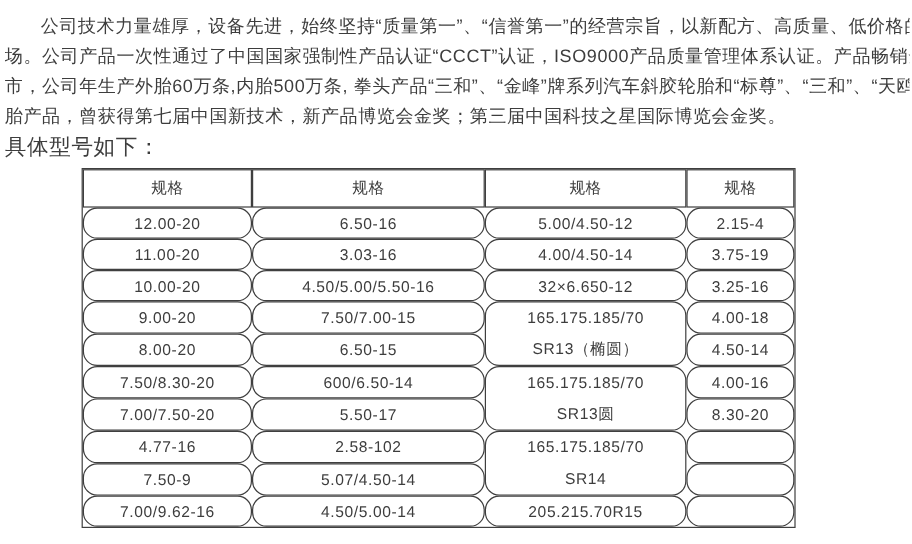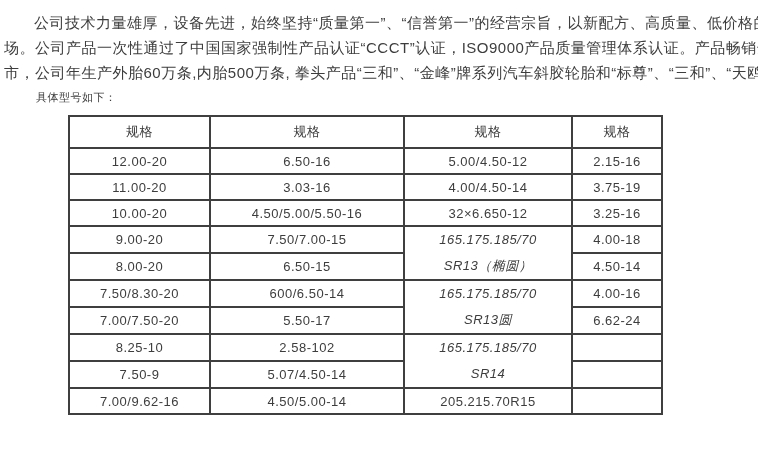--- a/index.html
+++ b/index.html
@@ -23,25 +23,24 @@
   }
   .para .line {
     white-space: nowrap;
     overflow: hidden;
     letter-spacing: 0.5px;
   }
   .para .line.first {
     text-indent: 2em;
   }
   .subtitle {
-    font-size: 11px;
+    font-size: 18px;
     line-height: 25px;
     white-space: nowrap;
     letter-spacing: 0.5px;
-    margin-left: 32px;
   }
   table.spec-table {
     margin: 5px 0 0 64px;
     border-collapse: separate;
     border-spacing: 0;
     border: 1px solid #3f3f3f;
     table-layout: fixed;
   }
   table.spec-table th,
   table.spec-table td {
@@ -49,35 +48,35 @@
     text-align: center;
     vertical-align: middle;
     font-size: 13px;
     font-weight: normal;
     padding: 0;
     letter-spacing: 0.5px;
     overflow: hidden;
     white-space: nowrap;
   }
   table.spec-table th { height: 30px; }
-  table.spec-table td { height: 24px; }
+  table.spec-table td { height: 24px; border-radius: 12px; }
   .cell-line {
     line-height: 26px;
     white-space: nowrap;
-    font-style: italic;
   }
 </style>
 </head>
 <body>
 
 <div class="doc">
   <div class="para">
     <div class="line first">公司技术力量雄厚，设备先进，始终坚持“质量第一”、“信誉第一”的经营宗旨，以新配方、高质量、低价格的绝对优势面向市</div>
     <div class="line">场。公司产品一次性通过了中国国家强制性产品认证“CCCT”认证，ISO9000产品质量管理体系认证。产品畅销全国24个省，300多个城</div>
     <div class="line">市，公司年生产外胎60万条,内胎500万条, 拳头产品“三和”、“金峰”牌系列汽车斜胶轮胎和“标尊”、“三和”、“天鸥”牌系列内</div>
+    <div class="line">胎产品，曾获得第七届中国新技术，新产品博览会金奖；第三届中国科技之星国际博览会金奖。</div>
   </div>
   <div class="subtitle">具体型号如下：</div>
 
   <table class="spec-table">
     <colgroup>
       <col style="width:141px">
       <col style="width:194px">
       <col style="width:168px">
       <col style="width:90px">
     </colgroup>
@@ -87,21 +86,21 @@
           <th>规格</th>
           <th>规格</th>
           <th>规格</th>
         </tr>
     </thead>
     <tbody>
         <tr>
           <td>12.00-20</td>
           <td>6.50-16</td>
           <td>5.00/4.50-12</td>
-          <td>2.15-16</td>
+          <td>2.15-4</td>
         </tr>
         <tr>
           <td>11.00-20</td>
           <td>3.03-16</td>
           <td>4.00/4.50-14</td>
           <td>3.75-19</td>
         </tr>
         <tr>
           <td>10.00-20</td>
           <td>4.50/5.00/5.50-16</td>
@@ -127,24 +126,24 @@
           <td>600/6.50-14</td>
           <td rowspan="2">
             <div class="cell-line">165.175.185/70</div>
             <div class="cell-line">SR13圆</div>
           </td>
           <td>4.00-16</td>
         </tr>
         <tr>
           <td>7.00/7.50-20</td>
           <td>5.50-17</td>
-          <td>6.62-24</td>
+          <td>8.30-20</td>
         </tr>
         <tr>
-          <td>8.25-10</td>
+          <td>4.77-16</td>
           <td>2.58-102</td>
           <td rowspan="2">
             <div class="cell-line">165.175.185/70</div>
             <div class="cell-line">SR14</div>
           </td>
           <td></td>
         </tr>
         <tr>
           <td>7.50-9</td>
           <td>5.07/4.50-14</td>

